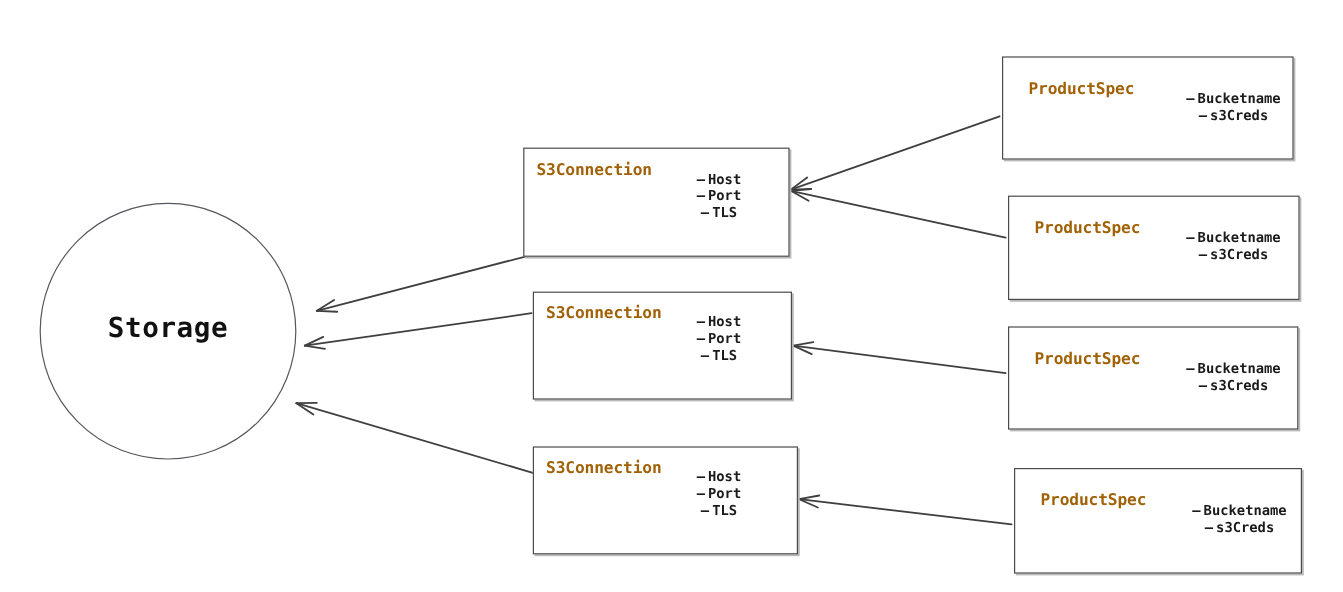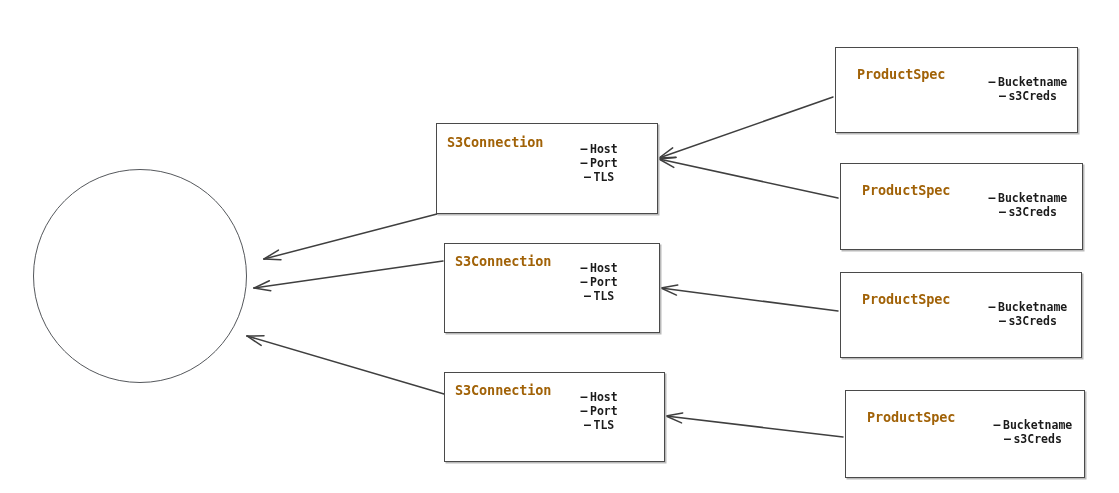--- a/index.html
+++ b/index.html
@@ -115,20 +115,21 @@
         </g>
         <g>
           <line x1="843" y1="437" x2="666" y2="416" stroke="#3f3f3f" stroke-width="1.5" stroke-linecap="round"></line>
           <line x1="666" y1="416" x2="682.7195054210832" y2="412.9245913321367" stroke="#3f3f3f" stroke-width="1.5" stroke-linecap="round"></line>
           <line x1="666" y1="416" x2="681.5357096446182" y2="422.9022985909126" stroke="#3f3f3f" stroke-width="1.5" stroke-linecap="round"></line>
         </g>
       </g>
   </svg>
 
   <div class="circle-node" id="storage-circle" style="left: 33px; top: 169px; width: 214px; height: 214px;"></div>
+  <div class="circle-label" id="storage-label" style="left: 33px; width: 214px; top: 261px;">Storage</div>
 
   <div class="node-box" id="conn-box-0" style="left: 436px; top: 123px; width: 222px; height: 91px;"></div>
   <div class="node-title" id="conn-title-0" style="left: 447px; top: 134px;">S3Connection</div>
   <div class="attr-list" id="conn-attrs-0" style="left: 578px; top: 142px;">
       <div><span class="dash">–</span><span>Host</span></div>
       <div><span class="dash">–</span><span>Port</span></div>
       <div><span class="dash">–</span><span>TLS</span></div>
     </div>
 
   <div class="node-box" id="conn-box-1" style="left: 444px; top: 243px; width: 216px; height: 90px;"></div>

